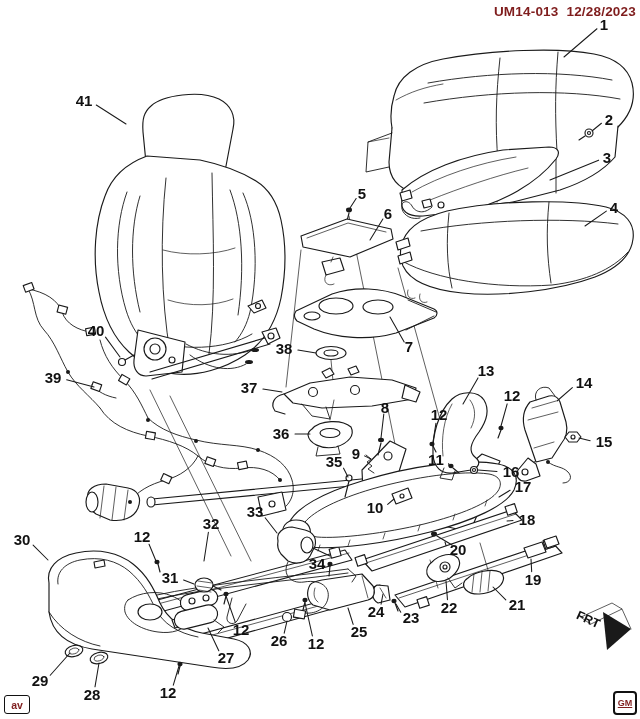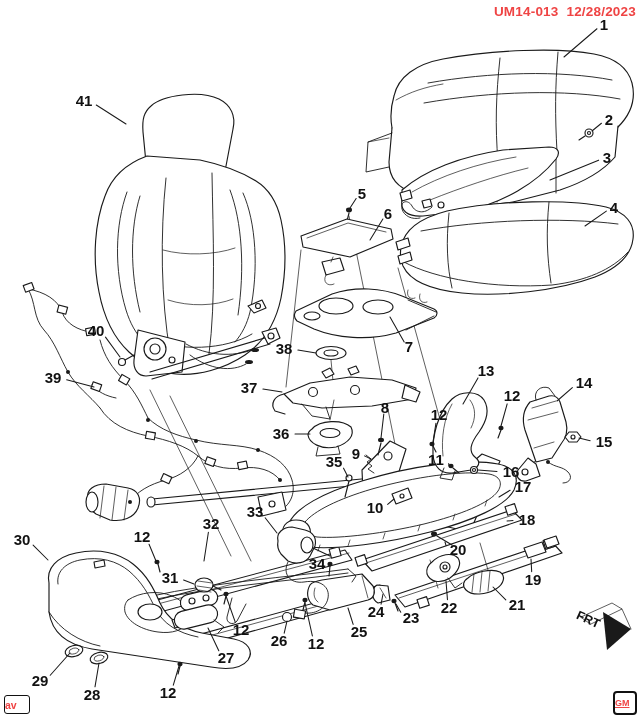--- a/index.html
+++ b/index.html
@@ -1,21 +1,21 @@
 <!DOCTYPE html>
 <html><head>
 <meta charset="utf-8">
 <style>
   html,body{margin:0;padding:0;background:#fff;}
   .page{position:relative;width:640px;height:719px;background:#fff;overflow:hidden;
-        font-family:"Liberation Sans",sans-serif;color:#ef4444;}
+        font-family:"Liberation Sans",sans-serif;color:#7f1d1d;}
   .title{position:absolute;top:4px;right:4px;font-size:13.5px;font-weight:700;
          letter-spacing:.2px;white-space:pre;}
   .corner-box{position:absolute;border:1.6px solid #111;border-radius:3px;
-         display:flex;align-items:center;justify-content:flex-start;font-weight:700;background:#fff;}
+         display:flex;align-items:center;justify-content:center;font-weight:700;background:#fff;}
   .rev{left:4px;bottom:5px;width:24px;height:17px;font-size:10.5px;}
   .gm{right:3px;bottom:4px;width:20px;height:20px;font-size:9px;border-width:2.2px;border-radius:4px;margin-top:43px;}
   .gm span{text-decoration:underline;}
   svg{position:absolute;left:0;top:0;}
   svg path,svg line,svg circle,svg ellipse,svg rect,svg polyline{
       fill:none;stroke:#1a1a1a;stroke-width:1.15;stroke-linecap:round;stroke-linejoin:round;}
   svg .fw{fill:#fff;}
   svg .fd{fill:#1a1a1a;stroke:none;}
   svg .thin{stroke-width:.7;}
   svg .med{stroke-width:.9;}

